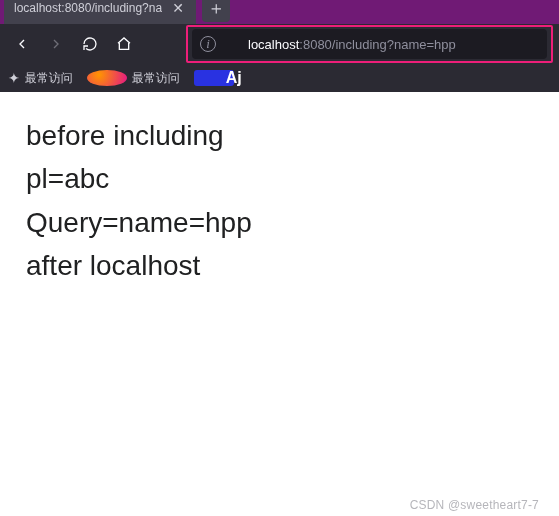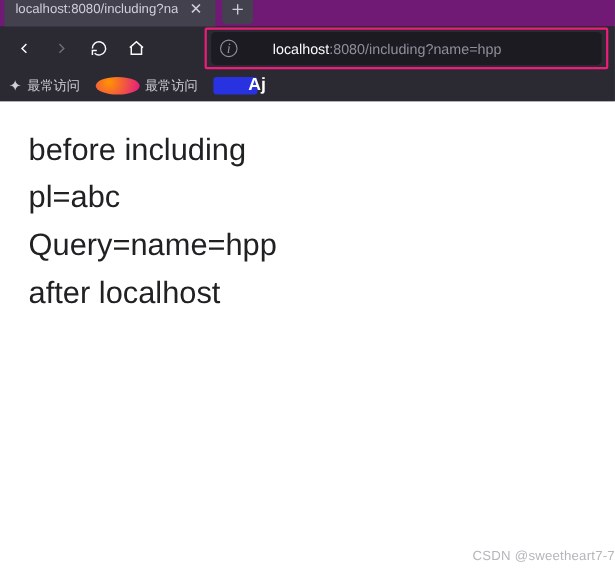--- a/index.html
+++ b/index.html
@@ -178,21 +178,21 @@
   }
   .content {
     padding: 22px 26px;
     font-size: 28px;
     color: #202122;
     line-height: 1.55;
   }
   .content p { margin: 0; }
   .watermark {
     position: absolute;
-    right: 0;
+    right: 20px;
     bottom: 4px;
     font-size: 12px;
     color: rgba(120,120,130,0.55);
     letter-spacing: 0.2px;
   }
 </style>
 </head>
 <body>
 
 <div class="chrome">

